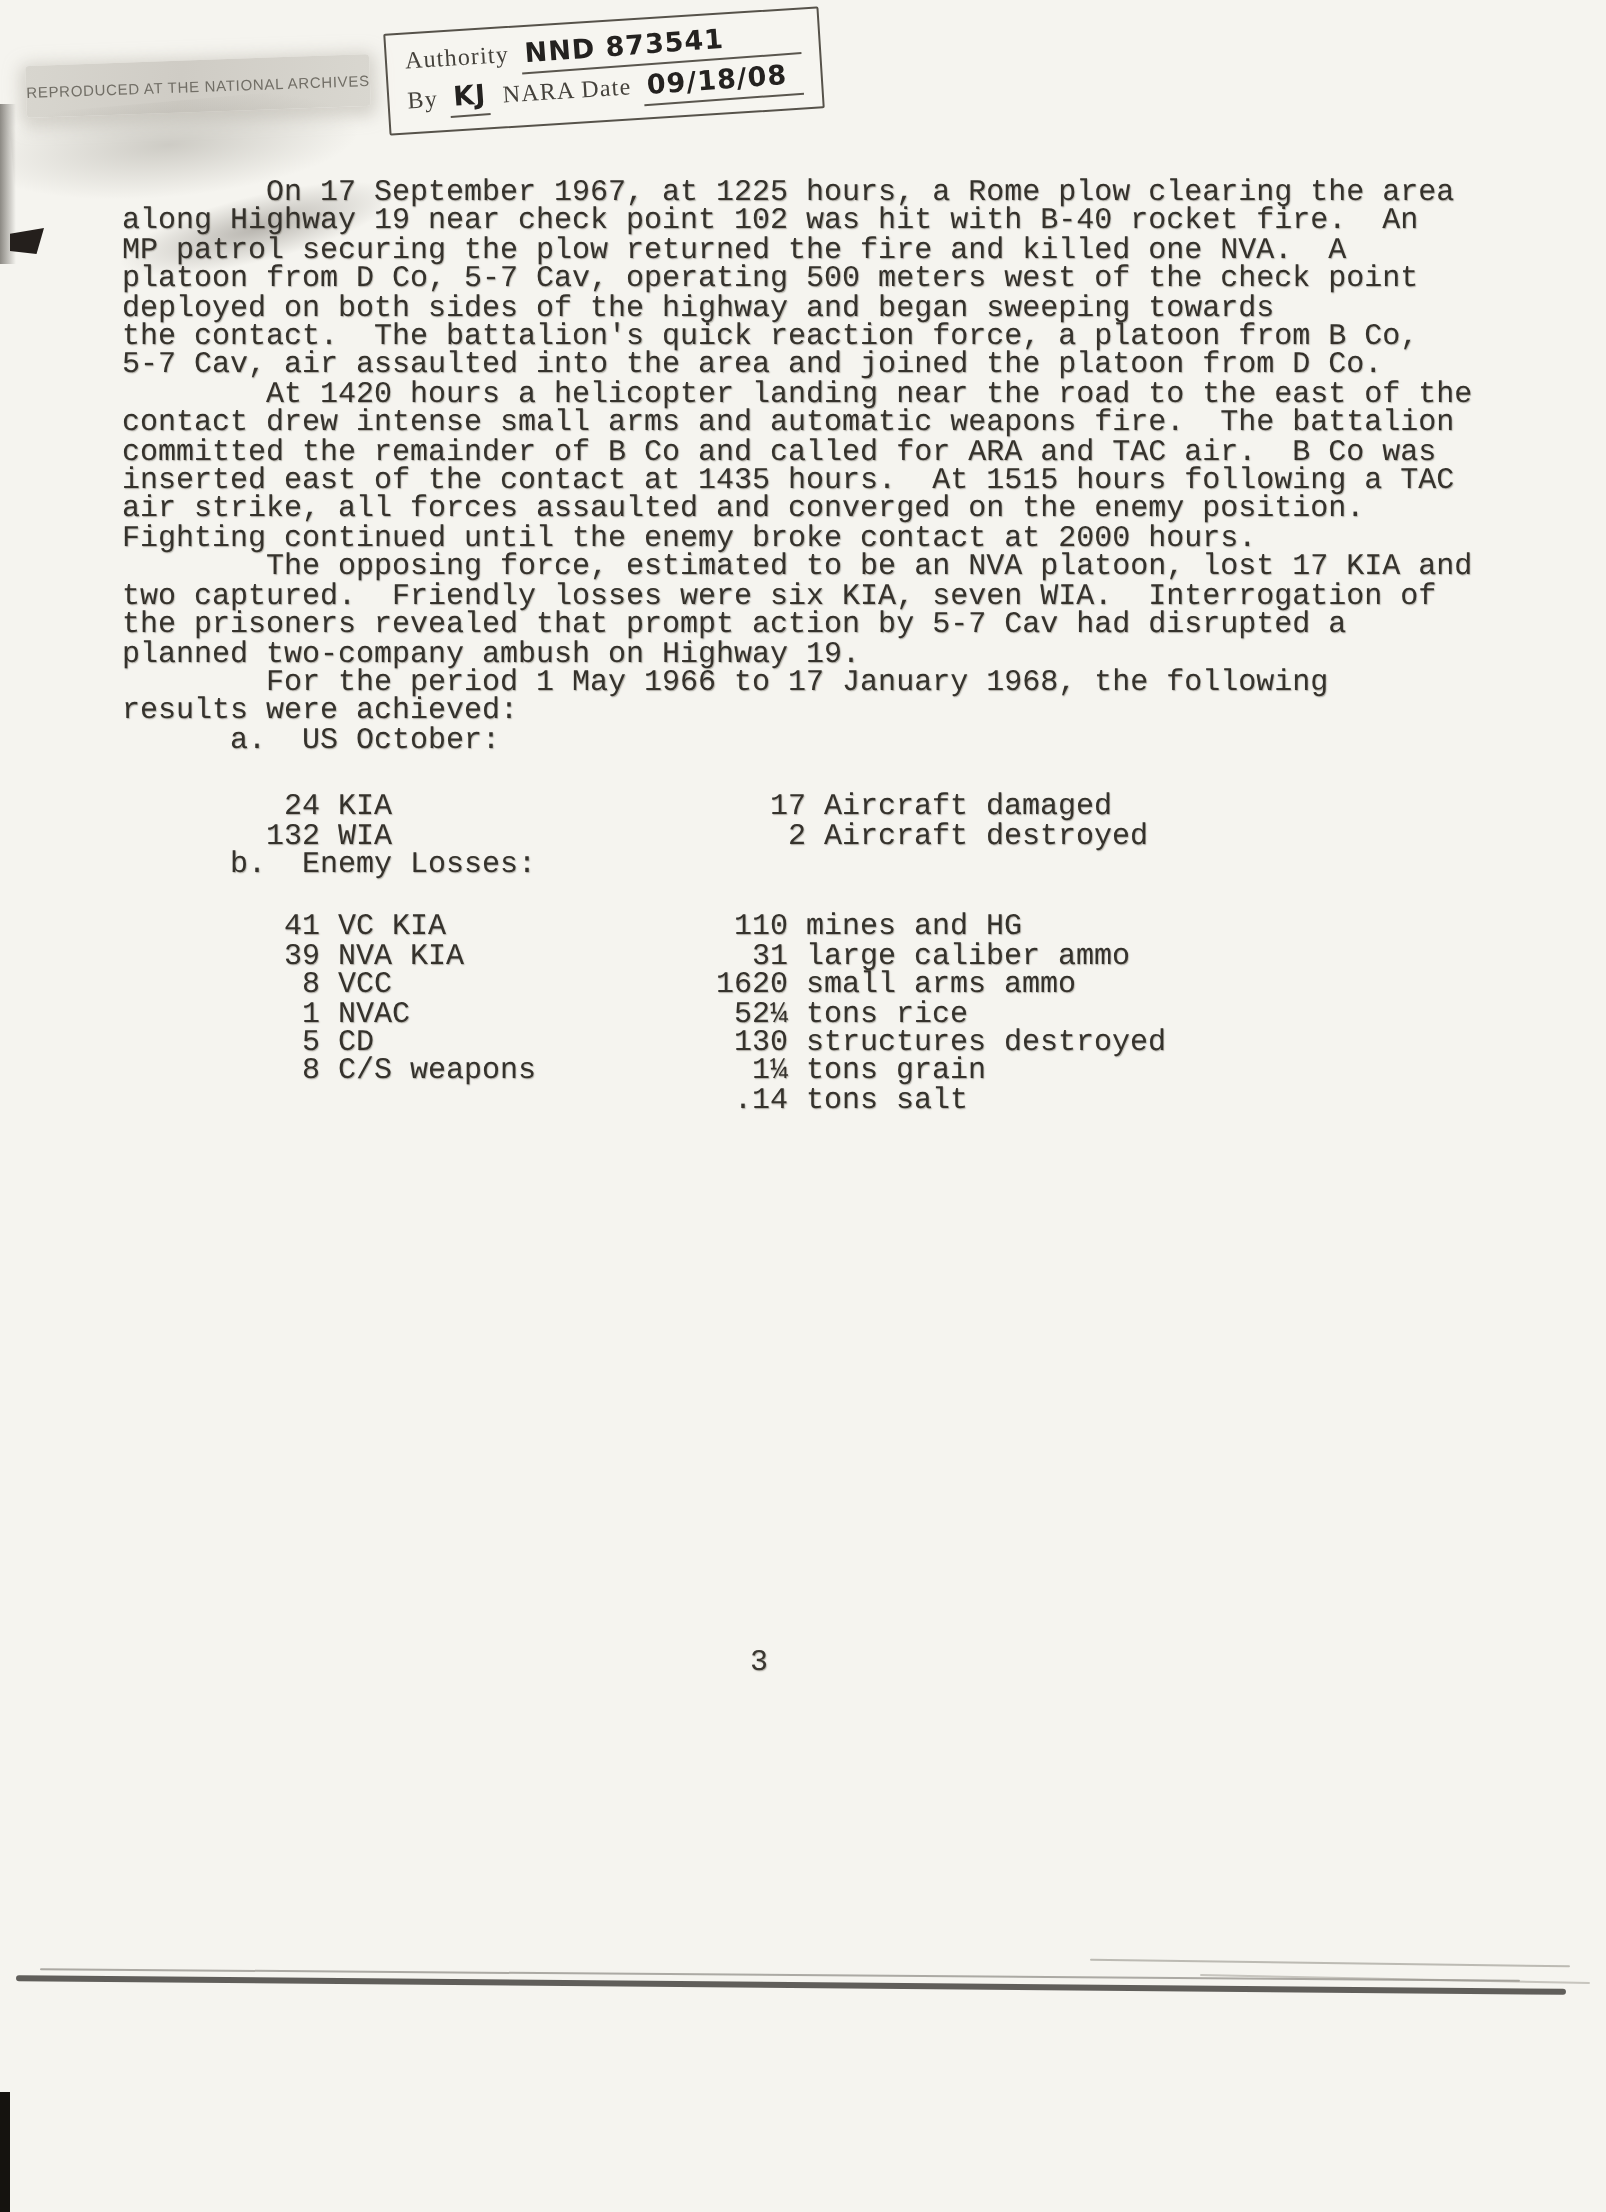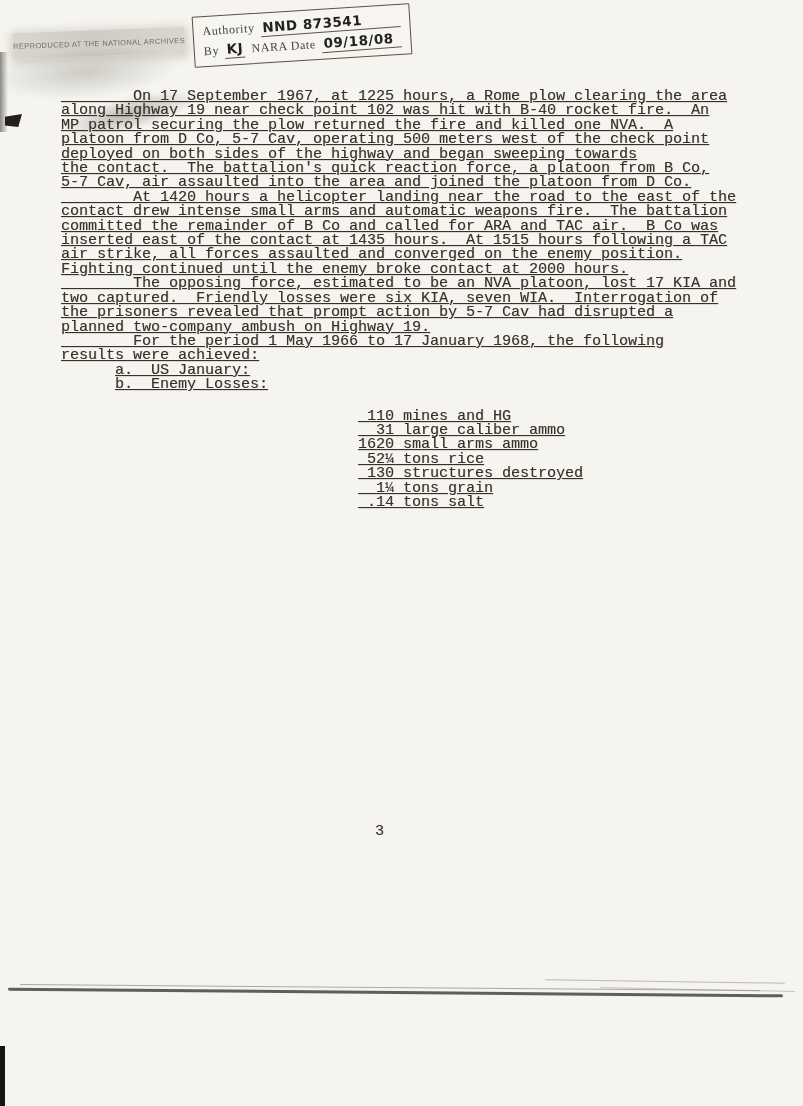--- a/index.html
+++ b/index.html
@@ -9,21 +9,20 @@
     font-family:"Liberation Mono","DejaVu Sans Mono",monospace;
   }
   
   .typed{position:absolute;left:61px;top:90px;width:700px;color:#35322c;}
   .typed pre{
     margin:0;
     font:15px/14.4px "Liberation Mono","DejaVu Sans Mono",monospace;
     color:#35322c;
     text-shadow:0.4px 0.4px 0.6px rgba(60,55,45,0.38);
     white-space:pre;
-    text-decoration:underline;
   }
   .mt25{margin-top:25px}.mt32{margin-top:32px}.mt14{margin-top:14px}
   .mt15{margin-top:15px}.mt26{margin-top:26px}.mt19{margin-top:19px}
   .mt22{margin-top:22px}.mt17{margin-top:17px}
   .indent6{padding-left:54px}
   .cols{position:relative;}
   .cols .col-left-a{margin-left:72px;}
   .cols .col-left-b{margin-left:81px;}
   .cols .col-right-a{position:absolute;left:315px;top:0;}
   .cols .col-right-b{position:absolute;left:297px;top:0;}
@@ -116,24 +115,36 @@
 inserted east of the contact at 1435 hours.  At 1515 hours following a TAC
 air strike, all forces assaulted and converged on the enemy position.
 Fighting continued until the enemy broke contact at 2000 hours.</pre>
     <pre class="mt32">        The opposing force, estimated to be an NVA platoon, lost 17 KIA and
 two captured.  Friendly losses were six KIA, seven WIA.  Interrogation of
 the prisoners revealed that prompt action by 5-7 Cav had disrupted a
 planned two-company ambush on Highway 19.</pre>
     <pre class="mt15">        For the period 1 May 1966 to 17 January 1968, the following
 results were achieved:</pre>
 
-    <pre class="mt26 indent6">a.  US January:</pre>
+    <pre class="mt26 indent6">a.  US October:</pre>
+    <div class="cols mt19">
+      <pre class="col-left-a"> 24 KIA
+132 WIA</pre>
+      <pre class="col-right-a"> 17 Aircraft damaged
+  2 Aircraft destroyed</pre>
+    </div>
 
     <pre class="mt22 indent6">b.  Enemy Losses:</pre>
     <div class="cols mt17">
+      <pre class="col-left-b">41 VC KIA
+39 NVA KIA
+ 8 VCC
+ 1 NVAC
+ 5 CD
+ 8 C/S weapons</pre>
       <pre class="col-right-b"> 110 mines and HG
   31 large caliber ammo
 1620 small arms ammo
  52¼ tons rice
  130 structures destroyed
   1¼ tons grain
  .14 tons salt</pre>
     </div>
   </div>
 

